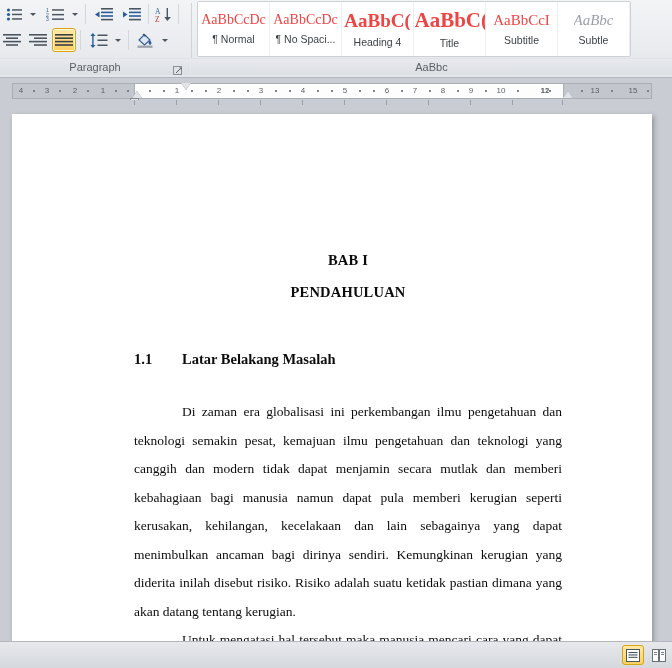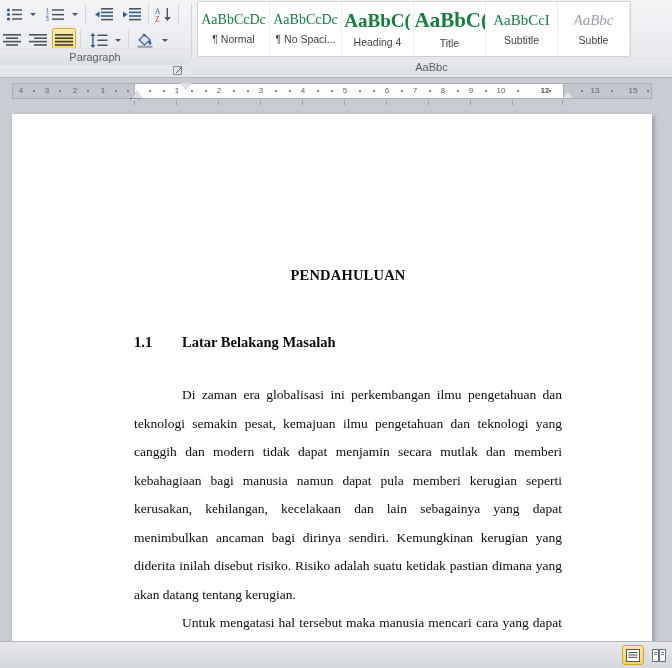--- a/index.html
+++ b/index.html
@@ -28,21 +28,21 @@
   
   .grp-paragraph {
     position: absolute; left: 0; top: 0;
     width: 190px; height: 77px;
   }
   .grp-divider {
     position: absolute; top: 3px; width: 1px; height: 68px;
     background: #d0d3d8;
   }
   .grp-label {
-    position: absolute; left: 0; bottom: 12px;
+    position: absolute; left: 0; bottom: 2px;
     width: 190px; height: 17px;
     text-align: center;
     font-size: 11px; color: #5c6066;
     line-height: 17px;
     background: linear-gradient(to bottom, #e7e9ed, #dcdfe4);
     border-top: 1px solid #dfe2e6;
   }
   .grp-launcher {
     position: absolute; right: 6px; bottom: 3px;
     width: 11px; height: 11px;
@@ -96,21 +96,21 @@
   .style-item {
     width: 72px; height: 54px;
     display: flex; flex-direction: column;
     align-items: center; justify-content: center;
     border-right: 1px solid #eceef0;
     background: #fff;
     cursor: default;
   }
   .style-prev {
     font-family: "Liberation Serif", serif;
-    color: #15803d;
+    color: #ef4444;
     line-height: 1;
     white-space: nowrap;
     overflow: hidden;
     max-width: 70px;
     text-align: center;
   }
   .style-name {
     font-size: 10.5px;
     color: #3b3f45;
     margin-top: 6px;
@@ -524,20 +524,21 @@
     <span style="position:absolute;left:416px;top:0;width:1px;height:5px;background:#9aa0a8;"></span>
     <span style="position:absolute;left:458px;top:0;width:1px;height:5px;background:#9aa0a8;"></span>
     <span style="position:absolute;left:500px;top:0;width:1px;height:5px;background:#9aa0a8;"></span>
     <span style="position:absolute;left:550px;top:0;width:1px;height:5px;background:#9aa0a8;"></span>
   </div>
 
   <div class="doc-area">
     <div class="page">
       <div class="page-body">
         <div class="gap-a"></div>
+        <div class="ctr">BAB I</div>
         <div style="height:15px;"></div>
         <div class="ctr">PENDAHULUAN</div>
         <div class="gap-b"></div>
         <div class="heading-row">
           <span class="heading-num">1.1</span>
           <span>Latar Belakang Masalah</span>
         </div>
         <div class="gap-c"></div>
         <p class="para indented">Di zaman era globalisasi ini perkembangan ilmu pengetahuan dan teknologi semakin pesat, kemajuan ilmu pengetahuan dan teknologi yang canggih dan modern tidak dapat menjamin secara mutlak dan memberi kebahagiaan bagi manusia namun dapat pula memberi kerugian seperti kerusakan, kehilangan, kecelakaan dan lain sebagainya yang dapat menimbulkan ancaman bagi dirinya sendiri. Kemungkinan kerugian yang diderita inilah disebut risiko. Risiko adalah suatu ketidak pastian dimana yang akan datang tentang kerugian.</p>
         <p class="para indented">Untuk mengatasi hal tersebut maka manusia mencari cara yang dapat mengurangi risiko ini. Oleh karena itu manusia mengalihkan risiko kepada pihak yang mau menerima peralihan risiko kepada pihak yang mau menerima peralihan</p>

